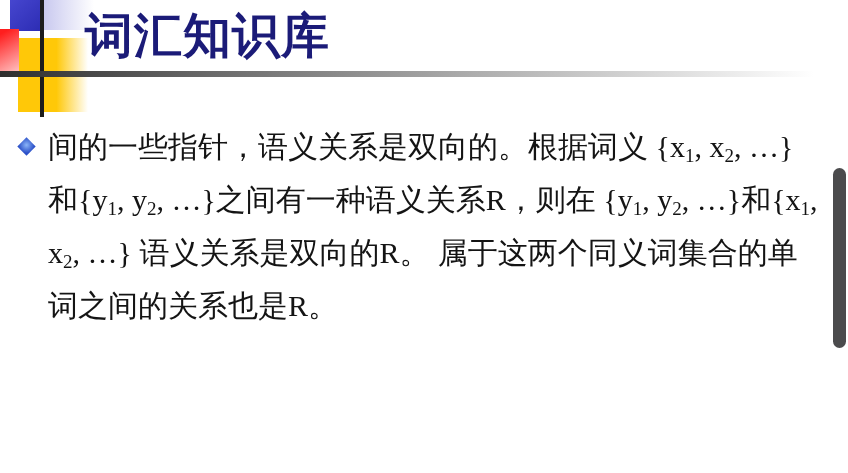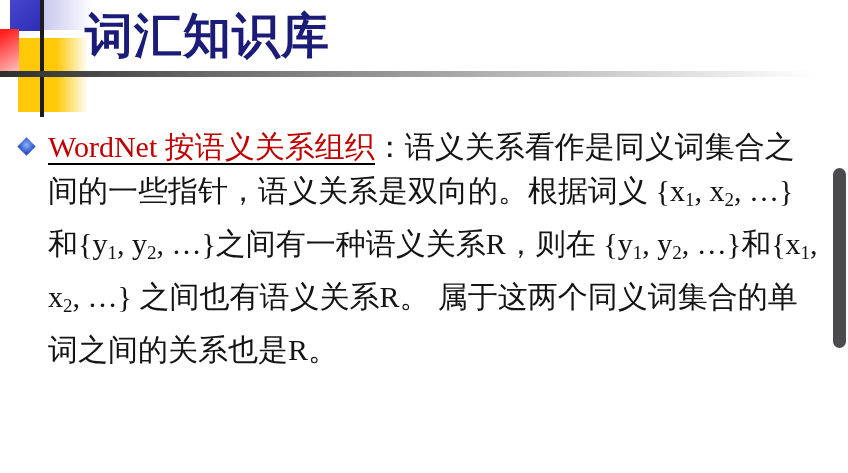--- a/index.html
+++ b/index.html
@@ -78,23 +78,22 @@
   <div class="decor-red-square"></div>
   <div class="decor-vertical-line"></div>
   <div class="decor-horizontal-rule"></div>
 
   <div class="title">词汇知识库</div>
 
   <div class="content" id="bullets">
       <div class="bullet">
         <span class="diamond"></span>
         <div class="bullet-text">
-          <div class="line"><span class="seg-lead">WordNet 按语义关系组织</span><span class="seg-cn">：语义关系看作是同义词集合之</span></div>
           <div class="line"><span class="seg-cn">间的一些指针，语义关系是双向的。根据词义</span><span class="seg-math"> {x</span><span class="seg-sub">1</span><span class="seg-math">, x</span><span class="seg-sub">2</span><span class="seg-math">, …}</span></div>
           <div class="line"><span class="seg-cn">和</span><span class="seg-math">{y</span><span class="seg-sub">1</span><span class="seg-math">, y</span><span class="seg-sub">2</span><span class="seg-math">, …}</span><span class="seg-cn">之间有一种语义关系</span><span class="seg-math">R</span><span class="seg-cn">，则在</span><span class="seg-math"> {y</span><span class="seg-sub">1</span><span class="seg-math">, y</span><span class="seg-sub">2</span><span class="seg-math">, …}</span><span class="seg-cn">和</span><span class="seg-math">{x</span><span class="seg-sub">1</span><span class="seg-math">,</span></div>
-          <div class="line"><span class="seg-math">x</span><span class="seg-sub">2</span><span class="seg-math">, …} </span><span class="seg-cn">之间也有语义关系</span><span class="seg-math">R</span><span class="seg-cn">。 属于这两个同义词集合的单</span></div>
+          <div class="line"><span class="seg-math">x</span><span class="seg-sub">2</span><span class="seg-math">, …} </span><span class="seg-cn">语义关系是双向的</span><span class="seg-math">R</span><span class="seg-cn">。 属于这两个同义词集合的单</span></div>
           <div class="line"><span class="seg-cn">词之间的关系也是</span><span class="seg-math">R</span><span class="seg-cn">。</span></div>
         </div>
       </div>
     </div>
 
   <div class="scroll-thumb"></div>
 </div>
 
 </body></html>

